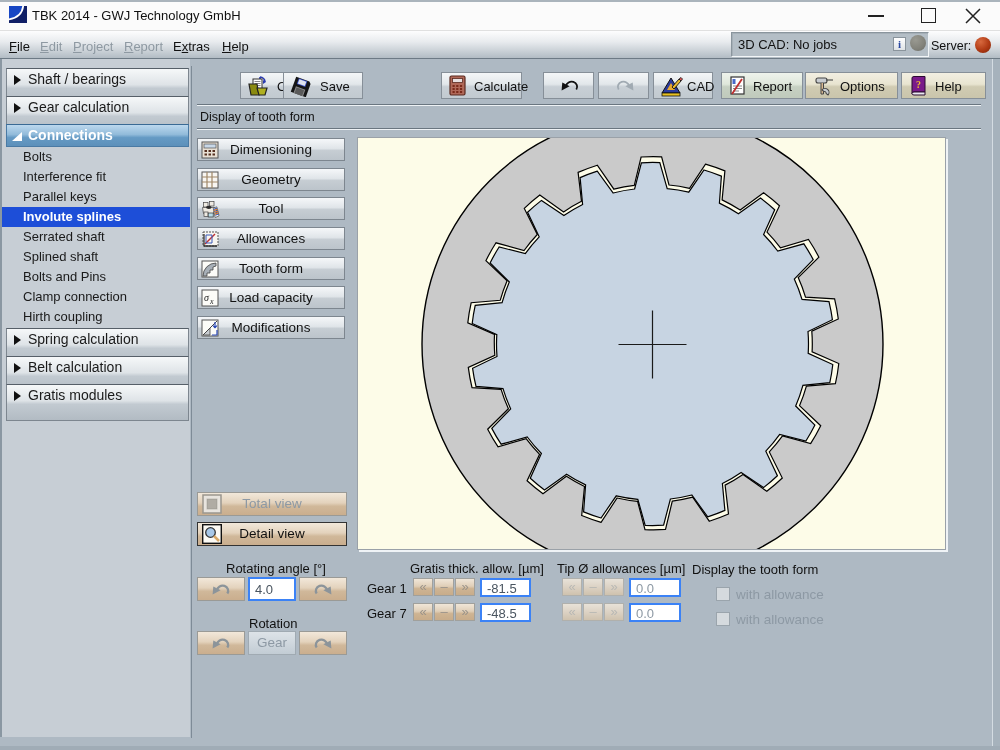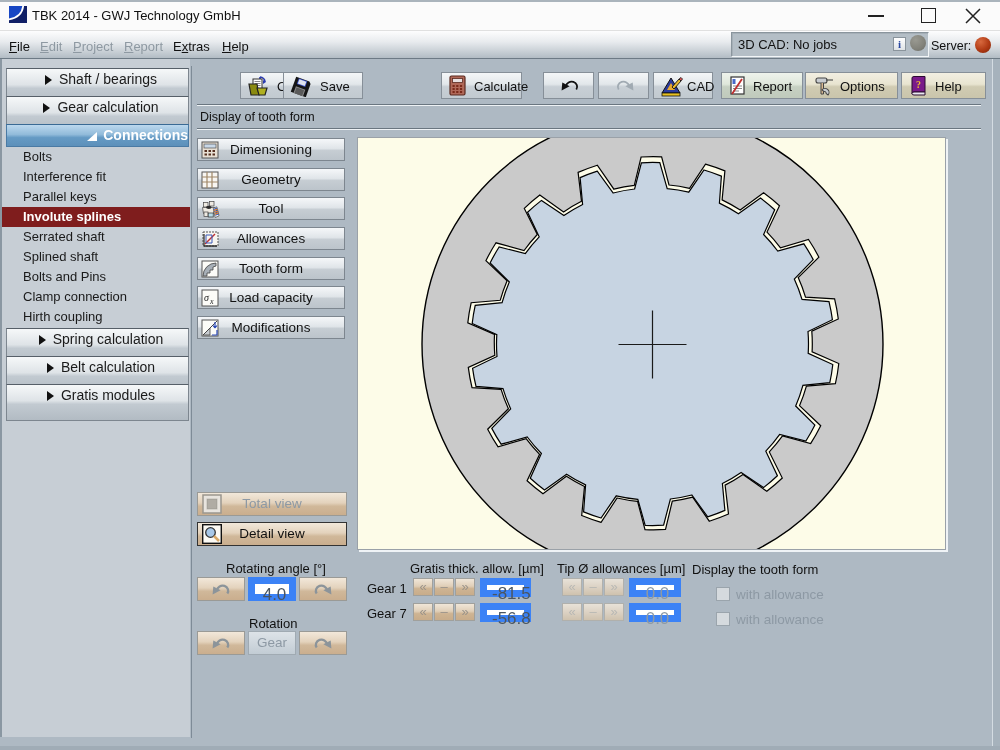--- a/index.html
+++ b/index.html
@@ -23,50 +23,50 @@
   font-family:"Liberation Serif",serif; line-height:13px; }
 #grayball { left:910px; top:4px; width:16px; height:16px; border-radius:50%;
   background:radial-gradient(circle at 35% 30%, #9a9a92, #82827a 60%, #6a6a62); }
 #servertext { left:931px; top:8px; font-size:12.5px; color:#111; }
 #orangeball { left:975px; top:6px; width:16px; height:16px; border-radius:50%;
   background:radial-gradient(circle at 35% 30%, #d8693e, #b03a14 55%, #7c2408); }
 
 #sidebar { left:0; top:59px; width:190px; height:678px; background:#c7ced5; border-left:2px solid #8a97a2; }
 .shead { position:absolute; left:6px; width:183px; height:37px;
   background:linear-gradient(#f6f8f9, #dee3e7 45%, #c2cad1 55%, #b2bbc3);
-  border:1px solid #7d868f; border-top-color:#565f68; font-size:14px; color:#1a1a1a; line-height:21px;text-align:center; }
+  border:1px solid #7d868f; border-top-color:#565f68; font-size:14px; color:#1a1a1a; line-height:21px; }
 .shead .arr { display:inline-block; width:0; height:0; border-top:5px solid transparent;
   border-bottom:5px solid transparent; border-left:7px solid #111; margin:0 7px 0 7px; vertical-align:-1px; }
 #connhead { position:absolute; left:6px; width:183px; height:23px;
   background:linear-gradient(#bcd8ee, #92bbda 45%, #659ac4 60%, #5d90ba);
-  border:1px solid #4a7aa4; border-top-color:#3a6a94; font-size:14px; font-weight:bold; color:#fff; line-height:21px;text-align:right; }
+  border:1px solid #4a7aa4; border-top-color:#3a6a94; font-size:14px; font-weight:bold; color:#fff; line-height:21px; }
 .sitem { position:absolute; left:2px; width:188px; height:20px; font-size:13px; color:#1a1a1a;
   line-height:20px; padding-left:21px; }
-.sitem.sel { background:#7f1d1d; color:#fff; font-weight:bold; }
+.sitem.sel { background:#1d4ed8; color:#fff; font-weight:bold; }
 
 .tbtn { position:absolute; top:72px; height:27px;
   background:linear-gradient(#f4f6f8, #e2e7ea 45%, #c8cfd5 55%, #c2cad0);
   border:1px solid #868f98; font-size:13px; color:#111; }
 .tbtn .lbl { position:absolute; font-size:13px; color:#111; top:6px; }
 .groove { position:absolute; left:197px; width:784px; height:2px;
   border-top:1px solid #6a7680; border-bottom:1px solid #eef2f5; }
 #dtf { left:200px; top:110px; font-size:12.5px; color:#111; }
 
 .lbtn { position:absolute; left:197px; width:148px; height:23px;
   background:linear-gradient(#f5f7f9, #e0e5e9 45%, #c6cdd3 55%, #bcc4cb);
   border:1px solid #7d868f; font-size:13.5px; color:#111; text-align:center; line-height:21px; }
 .lbtn svg { position:absolute; left:3px; top:2px; }
 
 #canvas { left:357px; top:137px; width:589px; height:413px; background:#fdfce8;
   border:1px solid #9aa1a8; box-shadow:2px 2px 0 0 #eff3f6; }
 
 .tanbtn { position:absolute; background:linear-gradient(#f2e8da, #e3d2bc 45%, #d0b89a 60%, #caae8e);
   border:1px solid #9a9a96; }
 .viewbtn { left:197px; width:150px; height:24px; font-size:13.5px; text-align:center; line-height:22px; color:#111; }
-.fld { position:absolute; background:#fff; border:7px solid #3b82f6; font-size:17px; color:#4a5560; padding-left:5px;text-align:center; }
+.fld { position:absolute; background:#fff; border:2px solid #3b82f6; font-size:13px; color:#4a5560; padding-left:5px; }
 .clabel { position:absolute; font-size:13px; color:#111; }
 .glabel { position:absolute; font-size:13px; color:#111; }
 .spin { position:absolute; width:20px; height:18px; background:linear-gradient(#f0e6d8, #e0cfb8 45%, #ceb493 60%, #c8ac8a);
   border:1px solid #a0a09c; color:#8a8a86; }
 .spin.dis { background:linear-gradient(#e8e2d8, #dcd2c4 50%, #cfc2ae); border-color:#b0b0ac; }
 .cb { position:absolute; width:14px; height:14px; background:#d5dade; border:1px solid #9aa4ac; }
 .cblbl { position:absolute; font-size:13.5px; color:#8d99a4; }
 </style></head>
 <body>
 
@@ -304,21 +304,21 @@
 <div class="clabel" style="left:557px;top:561px">Tip Ø allowances [µm]</div>
 <div class="glabel" style="left:367px;top:581px">Gear 1</div>
 <div class="glabel" style="left:367px;top:606px">Gear 7</div>
 <div class="spin" style="left:413px;top:578px;text-align:center;line-height:16px;font-size:13px;color:#9a938a">«</div>
 <div class="spin" style="left:434px;top:578px;text-align:center;line-height:16px;font-size:13px;color:#9a938a">–</div>
 <div class="spin" style="left:455px;top:578px;text-align:center;line-height:16px;font-size:13px;color:#9a938a">»</div>
 <div class="spin" style="left:413px;top:603px;text-align:center;line-height:16px;font-size:13px;color:#9a938a">«</div>
 <div class="spin" style="left:434px;top:603px;text-align:center;line-height:16px;font-size:13px;color:#9a938a">–</div>
 <div class="spin" style="left:455px;top:603px;text-align:center;line-height:16px;font-size:13px;color:#9a938a">»</div>
 <div class="fld" style="left:480px;top:578px;width:51px;height:19px;line-height:17px">-81.5</div>
-<div class="fld" style="left:480px;top:603px;width:51px;height:19px;line-height:17px">-56.8</div>
+<div class="fld" style="left:480px;top:603px;width:51px;height:19px;line-height:17px">-48.5</div>
 <div class="spin dis" style="left:562px;top:578px;text-align:center;line-height:16px;font-size:13px;color:#b8b8b4">«</div>
 <div class="spin dis" style="left:583px;top:578px;text-align:center;line-height:16px;font-size:13px;color:#b8b8b4">–</div>
 <div class="spin dis" style="left:604px;top:578px;text-align:center;line-height:16px;font-size:13px;color:#b8b8b4">»</div>
 <div class="spin dis" style="left:562px;top:603px;text-align:center;line-height:16px;font-size:13px;color:#b8b8b4">«</div>
 <div class="spin dis" style="left:583px;top:603px;text-align:center;line-height:16px;font-size:13px;color:#b8b8b4">–</div>
 <div class="spin dis" style="left:604px;top:603px;text-align:center;line-height:16px;font-size:13px;color:#b8b8b4">»</div>
 <div class="fld" style="left:629px;top:578px;width:52px;height:19px;line-height:17px;color:#8d99a4">0.0</div>
 <div class="fld" style="left:629px;top:603px;width:52px;height:19px;line-height:17px;color:#8d99a4">0.0</div>
 <div class="clabel" style="left:692px;top:562px">Display the tooth form</div>
 <div class="cb" style="left:716px;top:587px"></div>

